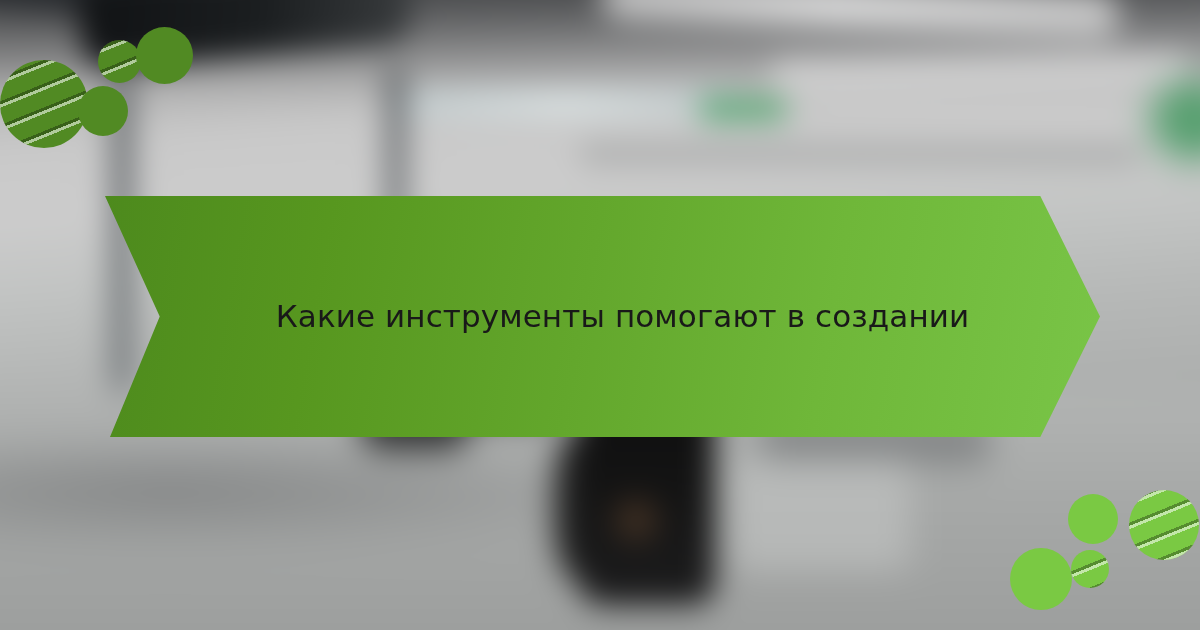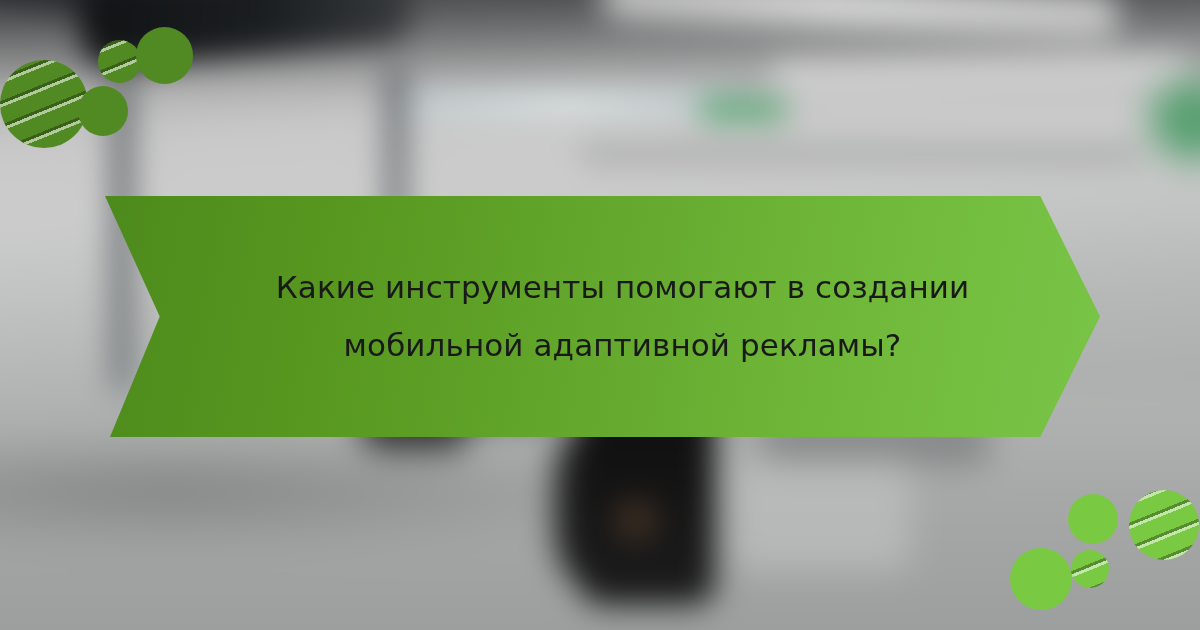--- a/index.html
+++ b/index.html
@@ -321,17 +321,16 @@
         <div class="stripes"></div>
       </div>
       <div class="deco" style="left: 1129px; top: 490px; width: 70px; height: 70px; background: rgb(122, 201, 67);">
         <div class="stripes"></div>
       </div>
     </div>
 
   <div id="banner">
     <div id="banner-text">
       <span>Какие инструменты помогают в создании</span><br>
-      <span>мобильной адаптивной рекламы?</span>
     </div>
   </div>
 
 </div>
 
 </body></html>

